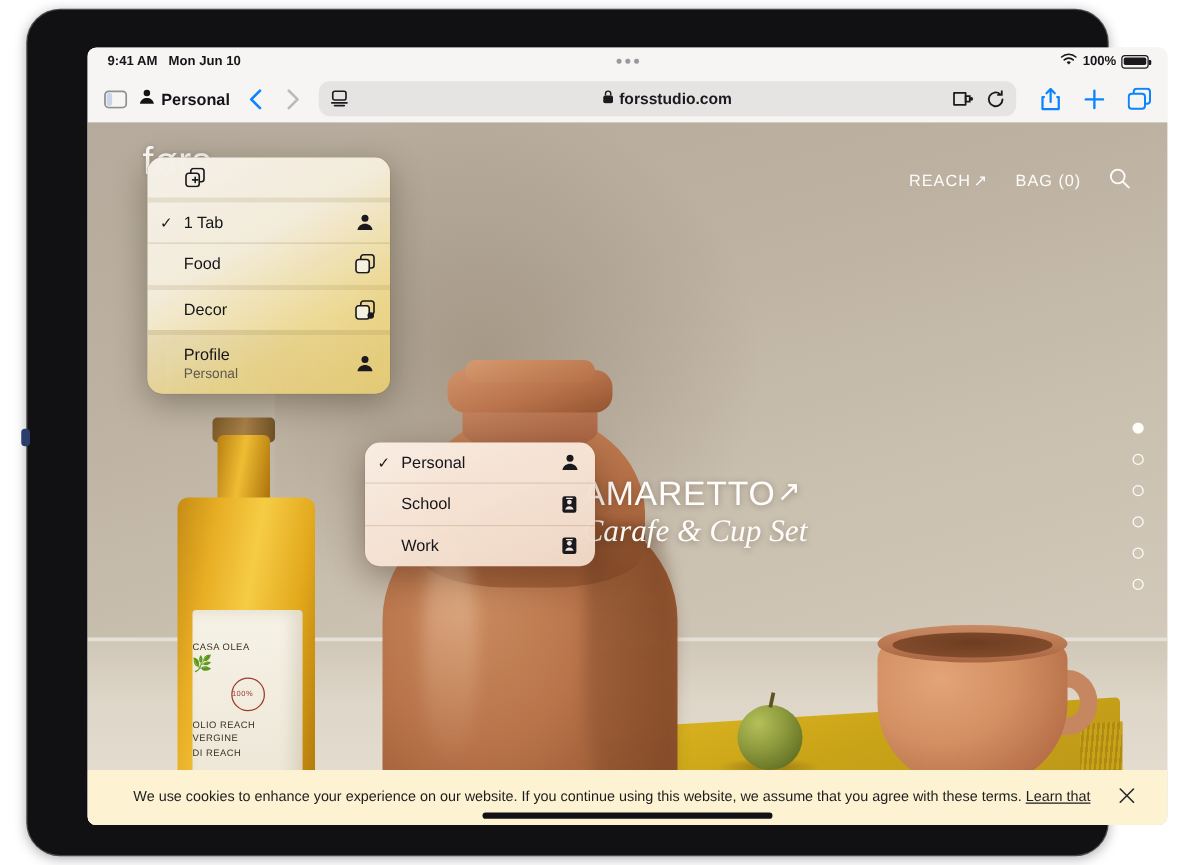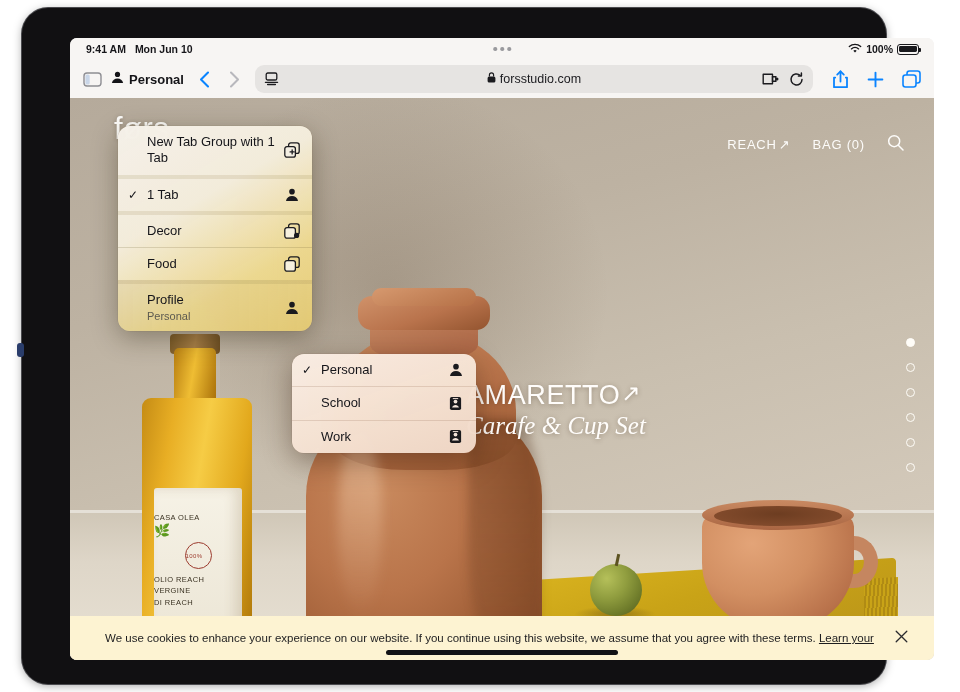--- a/index.html
+++ b/index.html
@@ -64,21 +64,21 @@
   #nav-arrows { display: flex; align-items: center; gap: 19px; margin-left: 6px; }
 
   #url-field {
     flex: 1; height: 28px; background: #e6e4e2; border-radius: 9px;
     display: flex; align-items: center; padding: 0 9px; position: relative;
     margin: 0 6px;
   }
   #url-text {
     position: absolute; left: 0; right: 0; text-align: center;
     font-size: 12.5px; color: #1b1b1f; display: flex; align-items: flex-end;
-    justify-content: center; gap: 4px; pointer-events: none;
+    justify-content: center; gap: 4px; pointer-events: none; font-weight: bold;
   }
   #url-right { margin-left: auto; display: flex; align-items: center; gap: 10px; z-index:2;}
   #tb-right { display: flex; align-items: center; gap: 18px; padding-left: 4px; }
 
   
   #webpage {
     position: absolute; left: 0; top: 60px; width: 100%; height: 562px;
     overflow: hidden;
     background: linear-gradient(170deg,#b9ae9f 0%, #c3b8a8 30%, #cdc2b2 55%, #d8cfc0 70%, #e6dfd2 100%);
   }
@@ -486,37 +486,36 @@
         <span></span>
         <span></span>
         <span></span>
         <span></span>
         <span></span>
       </div>
 
       <div id="cookie-banner">
         <div id="cookie-text">
           <span>We use cookies to enhance your experience on our website. If you continue using this website, we assume that you agree with these terms.</span>
-          <span id="cookie-learn">Learn your</span>
+          <span id="cookie-learn">Learn that</span>
         </div>
         <span id="cookie-close">
           <svg width="13" height="13" viewBox="0 0 13 13">
               <path d="M1.2 1.2 11.8 11.8M11.8 1.2 1.2 11.8" stroke="#2a2a2e" stroke-width="1.3" stroke-linecap="round"></path>
             </svg>
         </span>
       </div>
       <div id="home-indicator"></div>
     </div>
 
     <div id="tabgroup-menu">
 
 
       <div class="menu-row">
         <span class="menu-check"></span>
-        <span class="menu-label">New Tab Group with 1 Tab</span>
         <span class="menu-ic">
           <svg width="16" height="16" viewBox="0 0 16 16">
               <rect x="4.6" y=".8" width="10.6" height="10.6" rx="2.2" stroke="#1a1a1e" stroke-width="1.3" fill="none"></rect>
               <rect x=".8" y="4.6" width="10.6" height="10.6" rx="2.2" stroke="#1a1a1e" stroke-width="1.3" fill="#f3eee2"></rect>
               <path d="M6.1 9.9h4.1M8.15 7.85v4.1" stroke="#1a1a1e" stroke-width="1.3" stroke-linecap="round"></path>
             </svg>
         </span>
       </div>
 
       <div class="menu-row sep-strong">
@@ -524,39 +523,39 @@
         <span class="menu-label">1 Tab</span>
         <span class="menu-ic">
           <svg width="14" height="14" viewBox="0 0 13 13">
               <circle cx="6.5" cy="3.4" r="2.6" fill="#1a1a1e"></circle>
               <path d="M.9 12c.5-3 2.9-4.6 5.6-4.6S11.6 9 12.1 12z" fill="#1a1a1e"></path>
             </svg>
         </span>
       </div>
 
 
+      <div class="menu-row">
+        <span class="menu-check"></span>
+        <span class="menu-label">Food</span>
+        <span class="menu-ic">
+          <svg width="16" height="16" viewBox="0 0 16 16">
+              <rect x="4.6" y=".8" width="10.6" height="10.6" rx="2.2" stroke="#1a1a1e" stroke-width="1.3" fill="none"></rect>
+              <rect x=".8" y="4.6" width="10.6" height="10.6" rx="2.2" stroke="#1a1a1e" stroke-width="1.3" fill="#f6f0de"></rect>
+            </svg>
+        </span>
+      </div>
+
       <div class="menu-row sep-strong">
         <span class="menu-check"></span>
         <span class="menu-label">Decor</span>
         <span class="menu-ic">
           <svg width="16" height="16" viewBox="0 0 16 16">
               <rect x="4.6" y=".8" width="10.6" height="10.6" rx="2.2" stroke="#1a1a1e" stroke-width="1.3" fill="none"></rect>
               <rect x=".8" y="4.6" width="10.6" height="10.6" rx="2.2" stroke="#1a1a1e" stroke-width="1.3" fill="#f6f0de"></rect>
               <circle cx="12.6" cy="12.4" r="2.6" fill="#1a1a1e"></circle>
-            </svg>
-        </span>
-      </div>
-
-      <div class="menu-row">
-        <span class="menu-check"></span>
-        <span class="menu-label">Food</span>
-        <span class="menu-ic">
-          <svg width="16" height="16" viewBox="0 0 16 16">
-              <rect x="4.6" y=".8" width="10.6" height="10.6" rx="2.2" stroke="#1a1a1e" stroke-width="1.3" fill="none"></rect>
-              <rect x=".8" y="4.6" width="10.6" height="10.6" rx="2.2" stroke="#1a1a1e" stroke-width="1.3" fill="#f6f0de"></rect>
             </svg>
         </span>
       </div>
 
       <div class="menu-row sep-strong highlight">
         <span class="menu-check"></span>
         <span class="menu-label">
           <span>Profile</span>
           <span class="sub">Personal</span>
         </span>

